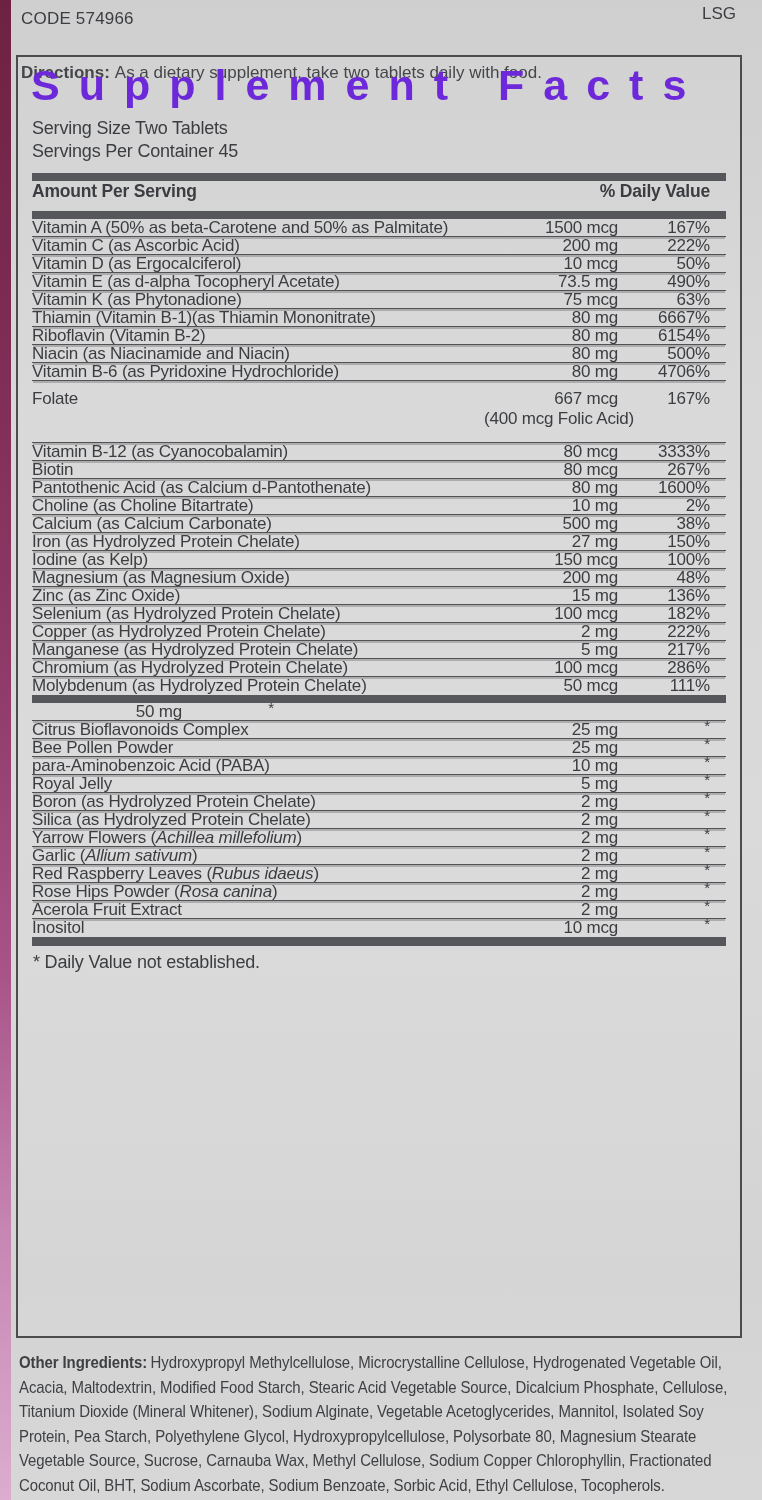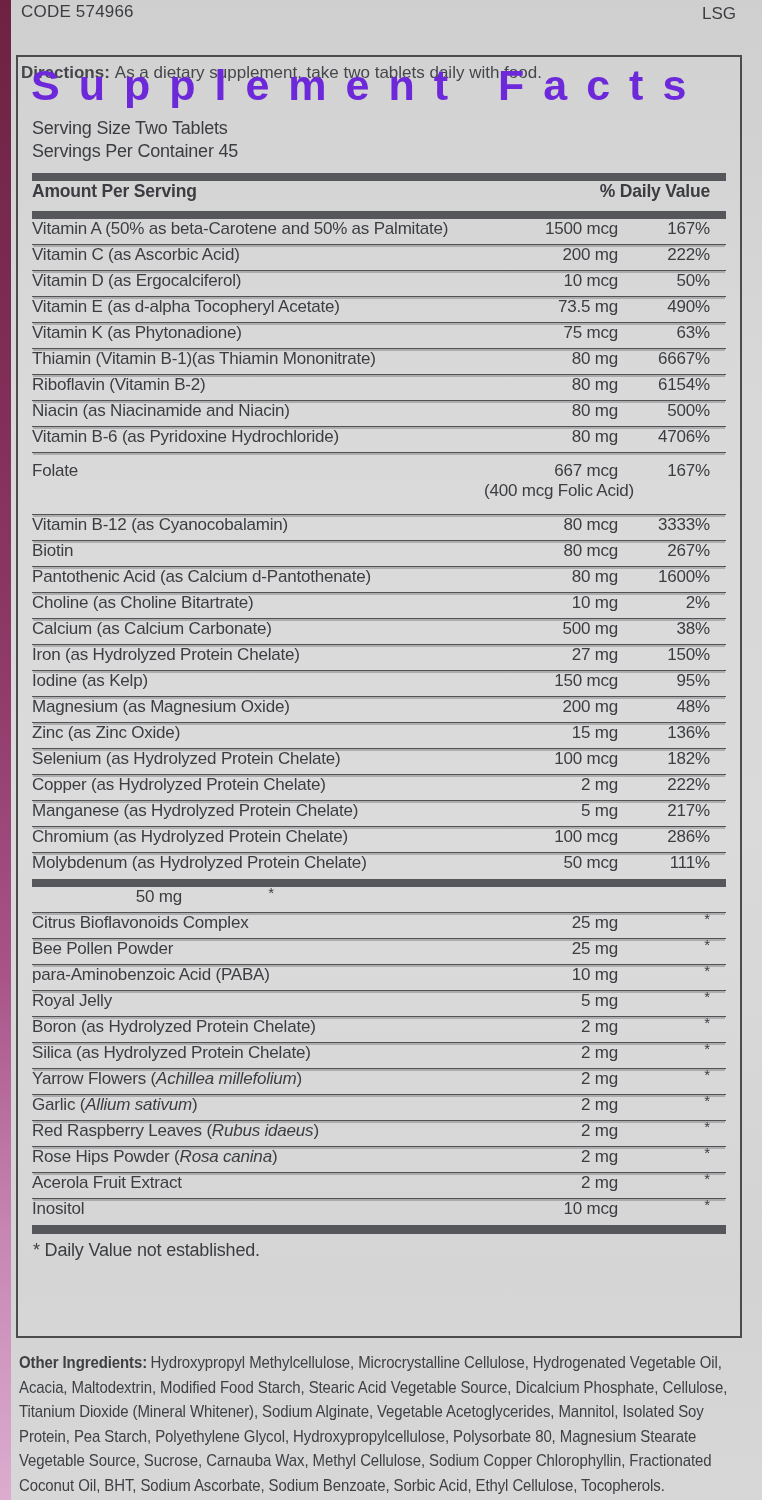--- a/index.html
+++ b/index.html
@@ -13,21 +13,21 @@
   body{
     width:762px;height:1500px;position:relative;overflow:hidden;
     font-family:"Liberation Sans","DejaVu Sans",sans-serif;
     color:var(--ink);
     background:linear-gradient(180deg,#cfcfd0 0%,#d7d7d8 25%,#dadadb 55%,#d3d3d4 85%,#d7d7d8 100%);
   }
   .pink-strip{
     position:absolute;left:0;top:0;width:11px;height:1500px;
     background:linear-gradient(180deg,#6e2242 0%,#7d2c54 22%,#8f3a68 45%,#a85489 65%,#c685b2 82%,#dcadcf 100%);
   }
-  .code-line{position:absolute;left:21px;top:2px;font-size:17px;letter-spacing:.2px;}
+  .code-line{position:absolute;left:21px;top:9px;font-size:17px;letter-spacing:.2px;}
   .lsg-line{position:absolute;right:26px;top:4px;font-size:17px;}
   .directions-line{position:absolute;left:21px;top:27px;font-size:17px;white-space:nowrap;margin-top:36px;}
   .directions-line b{margin-right:5px;}
 
   .panel{
     position:absolute;left:16px;top:55px;width:726px;height:1283px;
     border:2px solid var(--border);
     padding:0 14px;
     background:rgba(255,255,255,0.05);
   }
@@ -37,21 +37,21 @@
   }
   .serving-line{font-size:18px;line-height:23px;letter-spacing:-.2px;}
   .thick-bar{height:8px;background:var(--bar);}
   .thick-bar.b1{margin-top:10px;}
   .thick-bar.b-final{height:9px;}
   .hdr-row{
     display:flex;justify-content:space-between;align-items:flex-start;
     height:30px;font-weight:bold;font-size:17.5px;padding-right:16px;letter-spacing:-.2px;
   }
   .section .row{
-    display:flex;align-items:flex-start;height:26px;font-size:17px;letter-spacing:-.2px;
+    display:flex;align-items:center;height:18px;font-size:17px;letter-spacing:-.2px;
     padding-right:16px;
     border-bottom:1.5px solid rgba(68,70,73,.92);
     box-shadow:0 3px 0 -1px rgba(68,70,73,.30);
   }
   .section .row:last-child{border-bottom:none;box-shadow:none;}
   .section .row.tall{height:62px;align-items:flex-start;padding-top:8px;}
   .cell-name{flex:1;white-space:nowrap;overflow:hidden;}
   .cell-amount{width:150px;text-align:right;white-space:nowrap;}
   .cell-amount .sub{margin-right:-16px;}
   .cell-dv{width:92px;text-align:right;white-space:nowrap;}
@@ -164,21 +164,21 @@
           <div class="cell-dv">38%</div>
         </div>
         <div class="row">
           <div class="cell-name">Iron (as Hydrolyzed Protein Chelate)</div>
           <div class="cell-amount">27 mg</div>
           <div class="cell-dv">150%</div>
         </div>
         <div class="row">
           <div class="cell-name">Iodine (as Kelp)</div>
           <div class="cell-amount">150 mcg</div>
-          <div class="cell-dv">95%</div>
+          <div class="cell-dv">100%</div>
         </div>
         <div class="row">
           <div class="cell-name">Magnesium (as Magnesium Oxide)</div>
           <div class="cell-amount">200 mg</div>
           <div class="cell-dv">48%</div>
         </div>
         <div class="row">
           <div class="cell-name">Zinc (as Zinc Oxide)</div>
           <div class="cell-amount">15 mg</div>
           <div class="cell-dv">136%</div>

